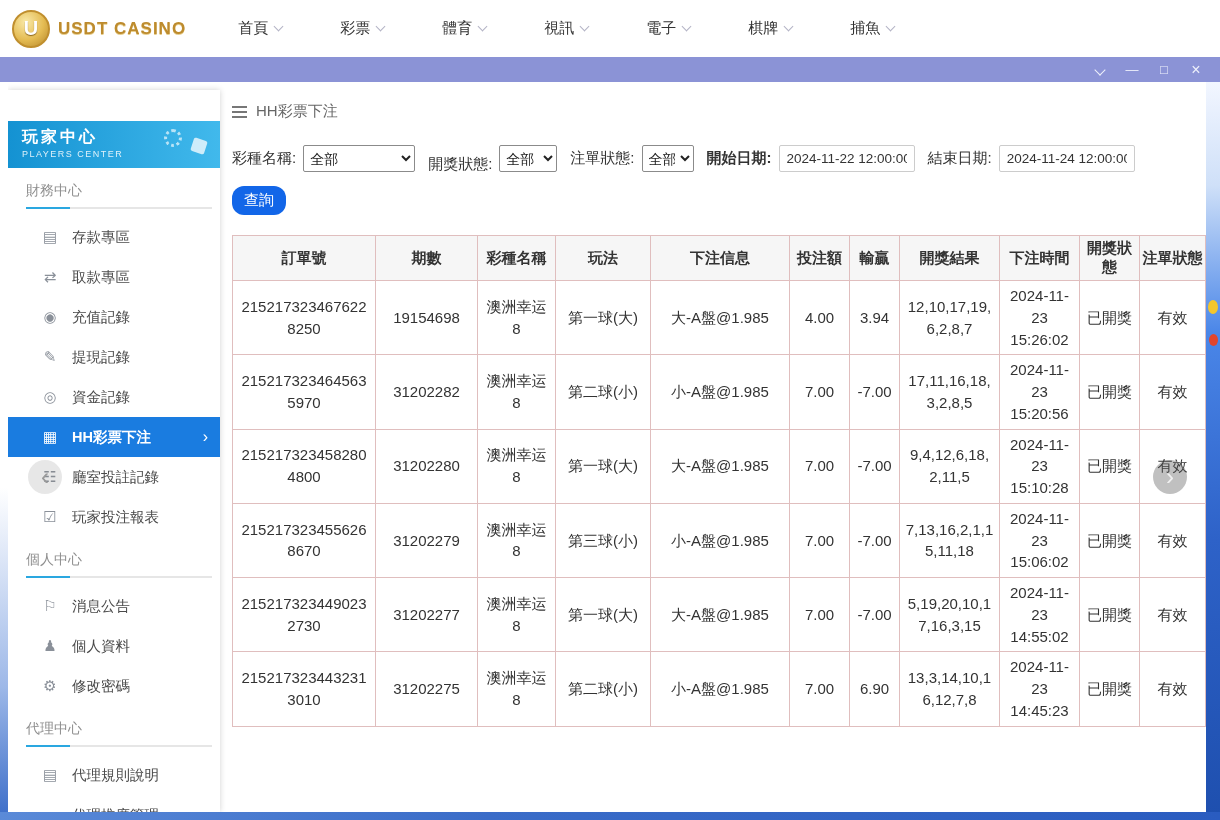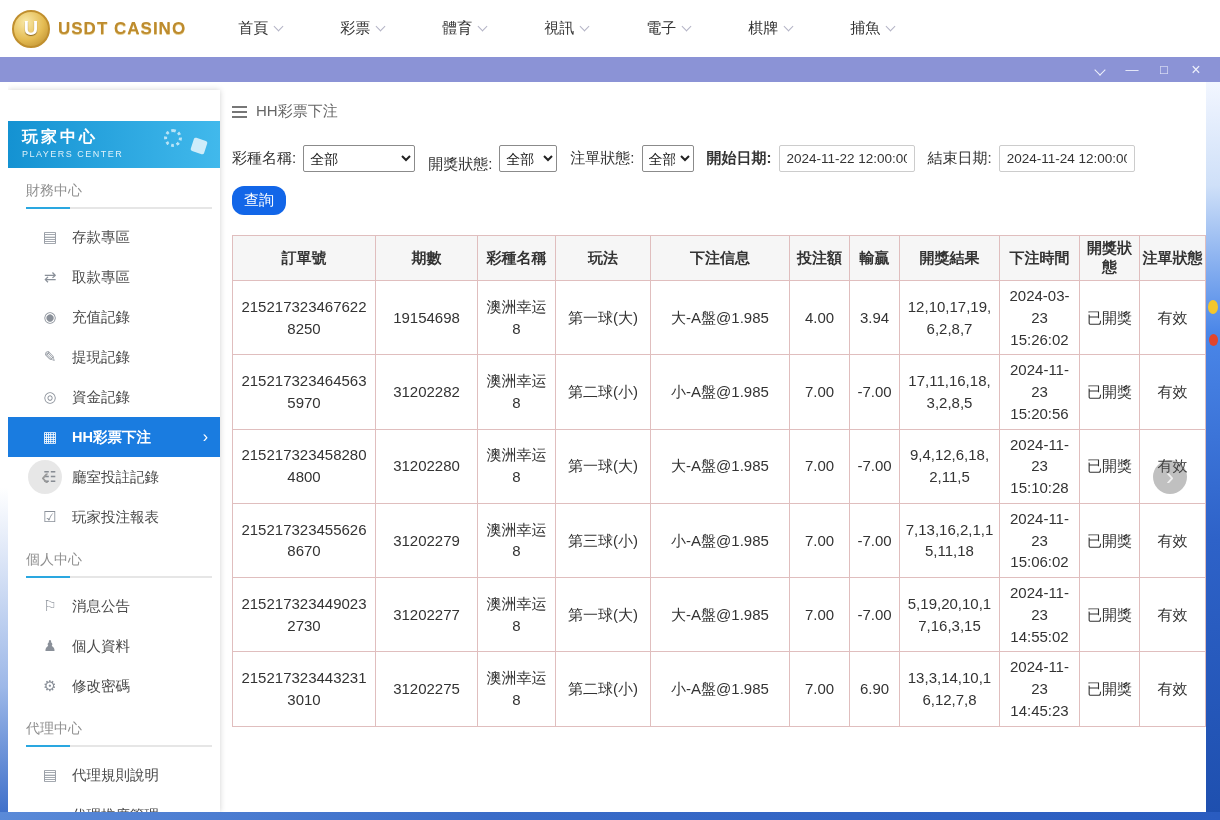--- a/index.html
+++ b/index.html
@@ -252,21 +252,21 @@
         <tbody id="table-body">
             <tr>
               <td>2152173234676228250</td>
               <td>19154698</td>
               <td>澳洲幸运8</td>
               <td>第一球(大)</td>
               <td>大-A盤@1.985</td>
               <td>4.00</td>
               <td>3.94</td>
               <td>12,10,17,19,6,2,8,7</td>
-              <td>2024-03-23 15:26:02</td>
+              <td>2024-11-23 15:26:02</td>
               <td>已開獎</td>
               <td>有效</td>
             </tr>
             <tr>
               <td>2152173234645635970</td>
               <td>31202282</td>
               <td>澳洲幸运8</td>
               <td>第二球(小)</td>
               <td>小-A盤@1.985</td>
               <td>7.00</td>

